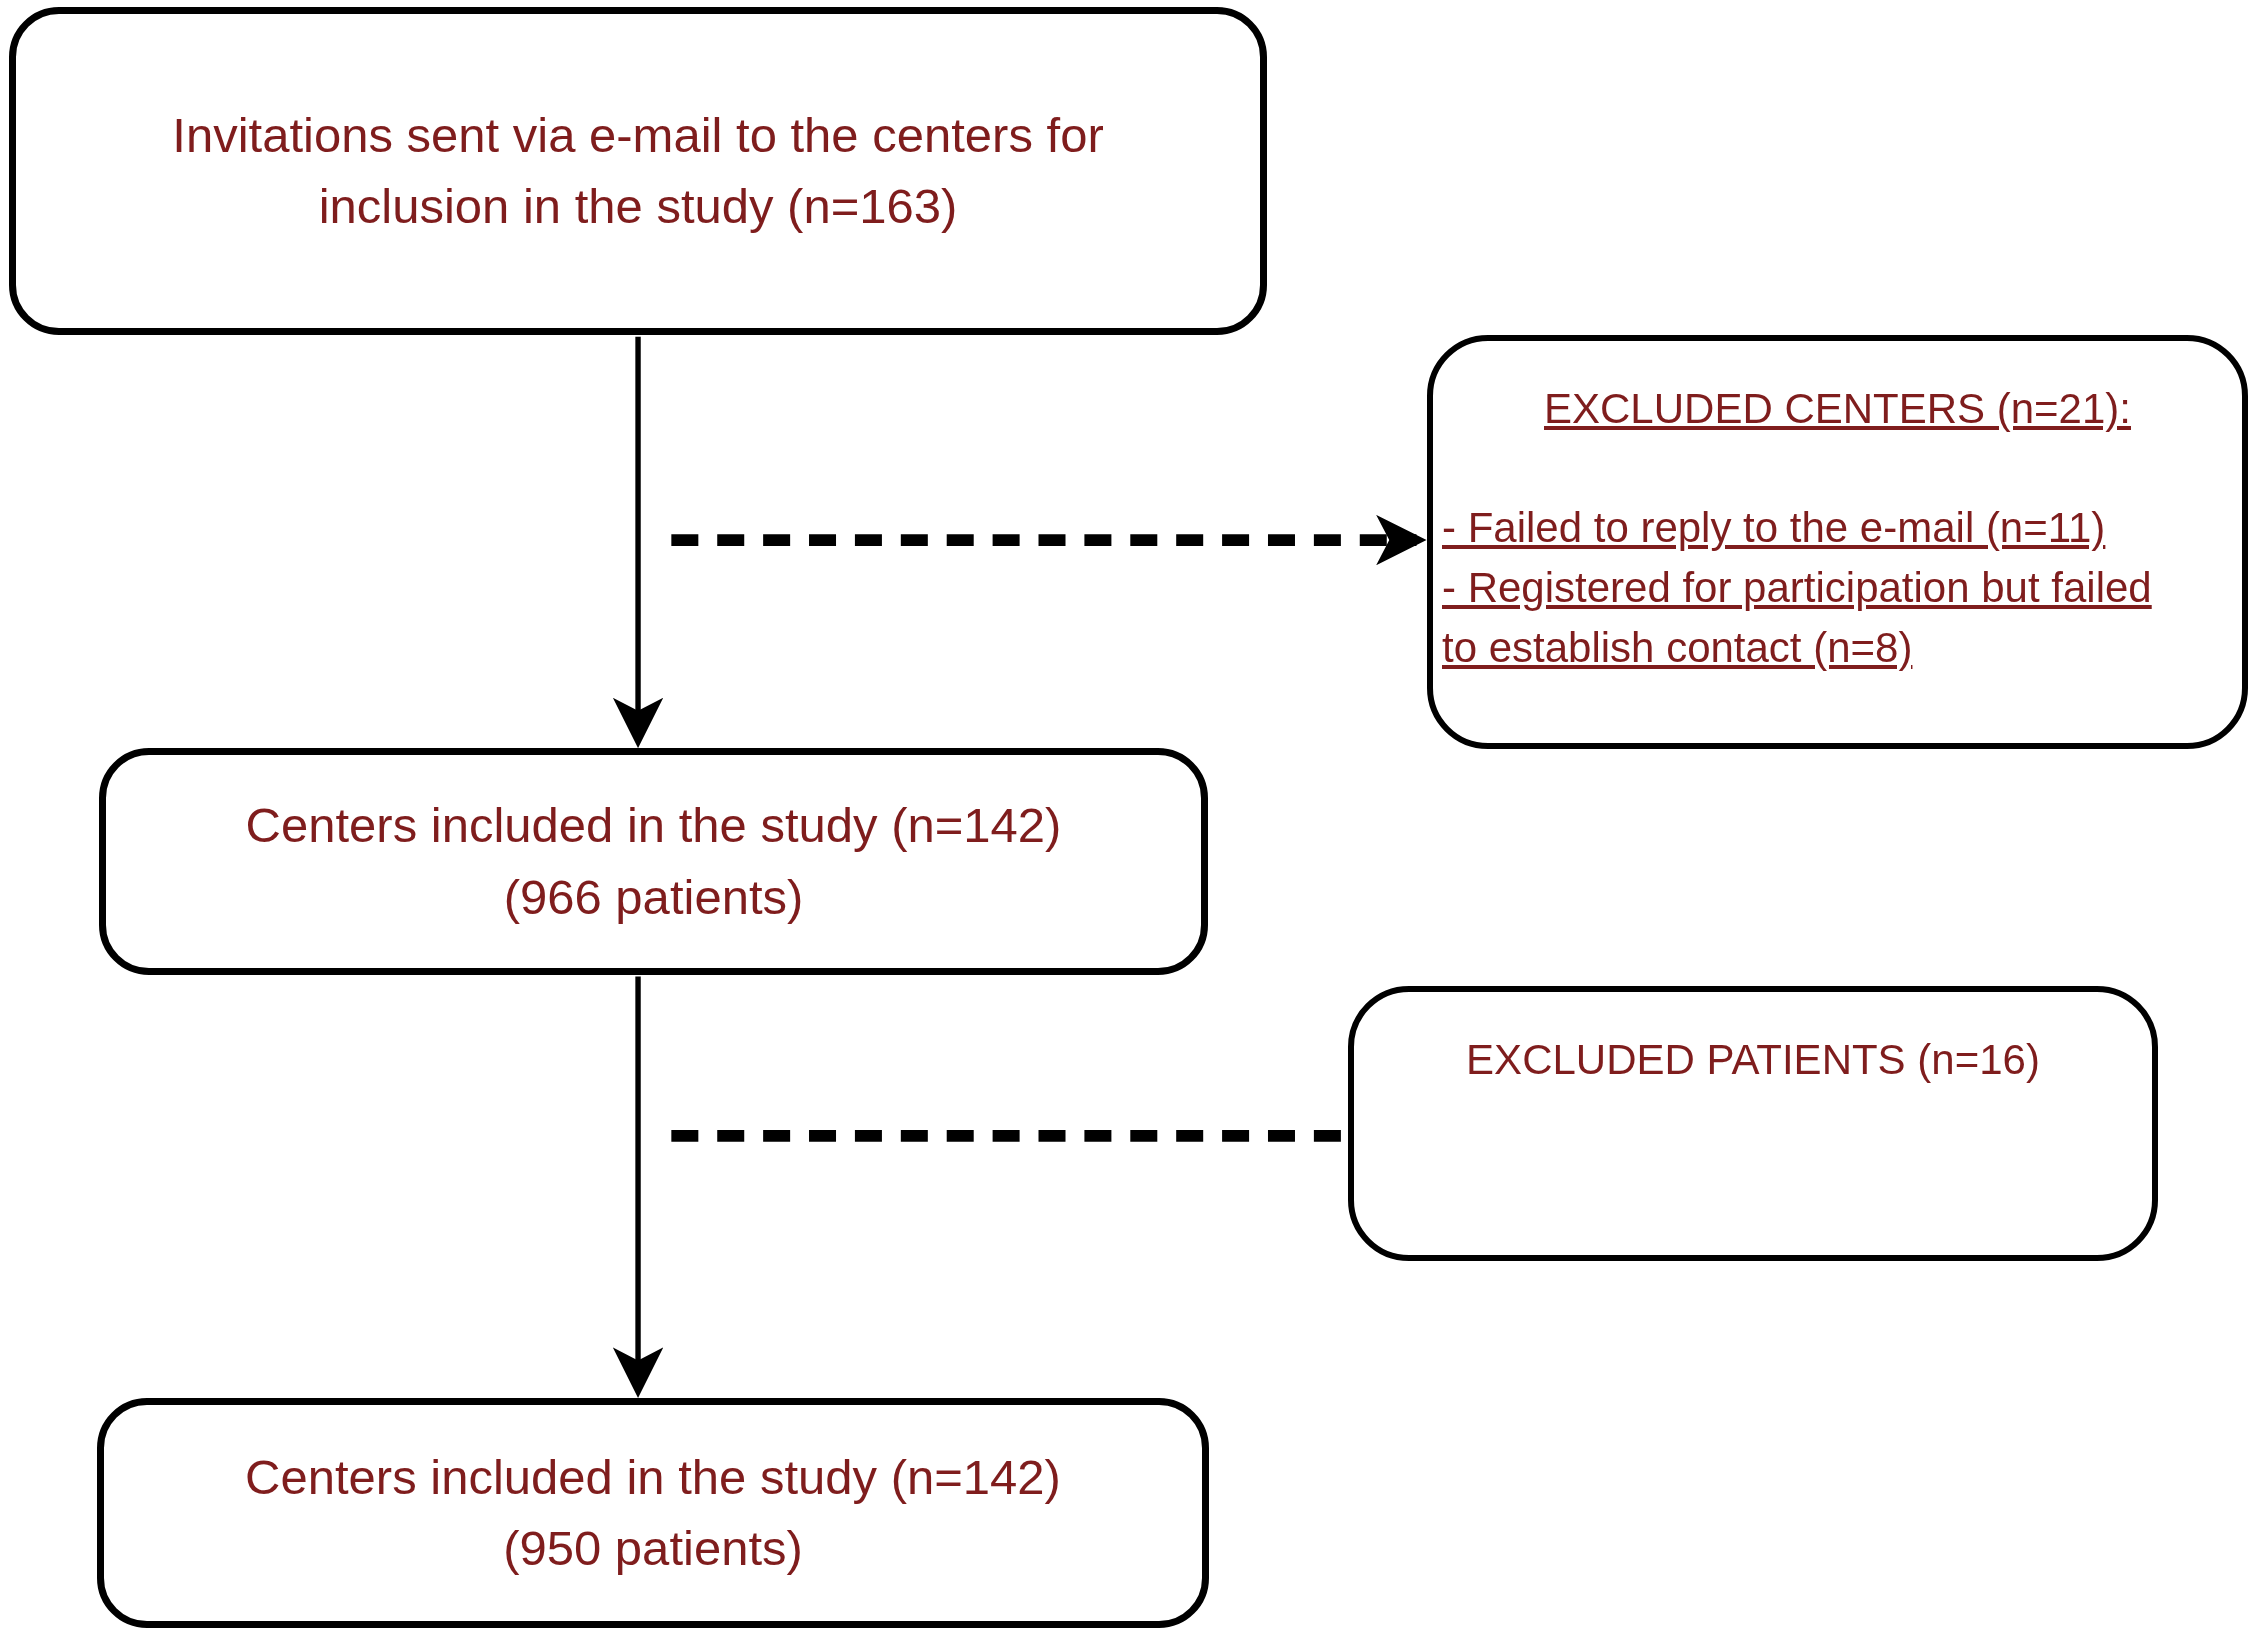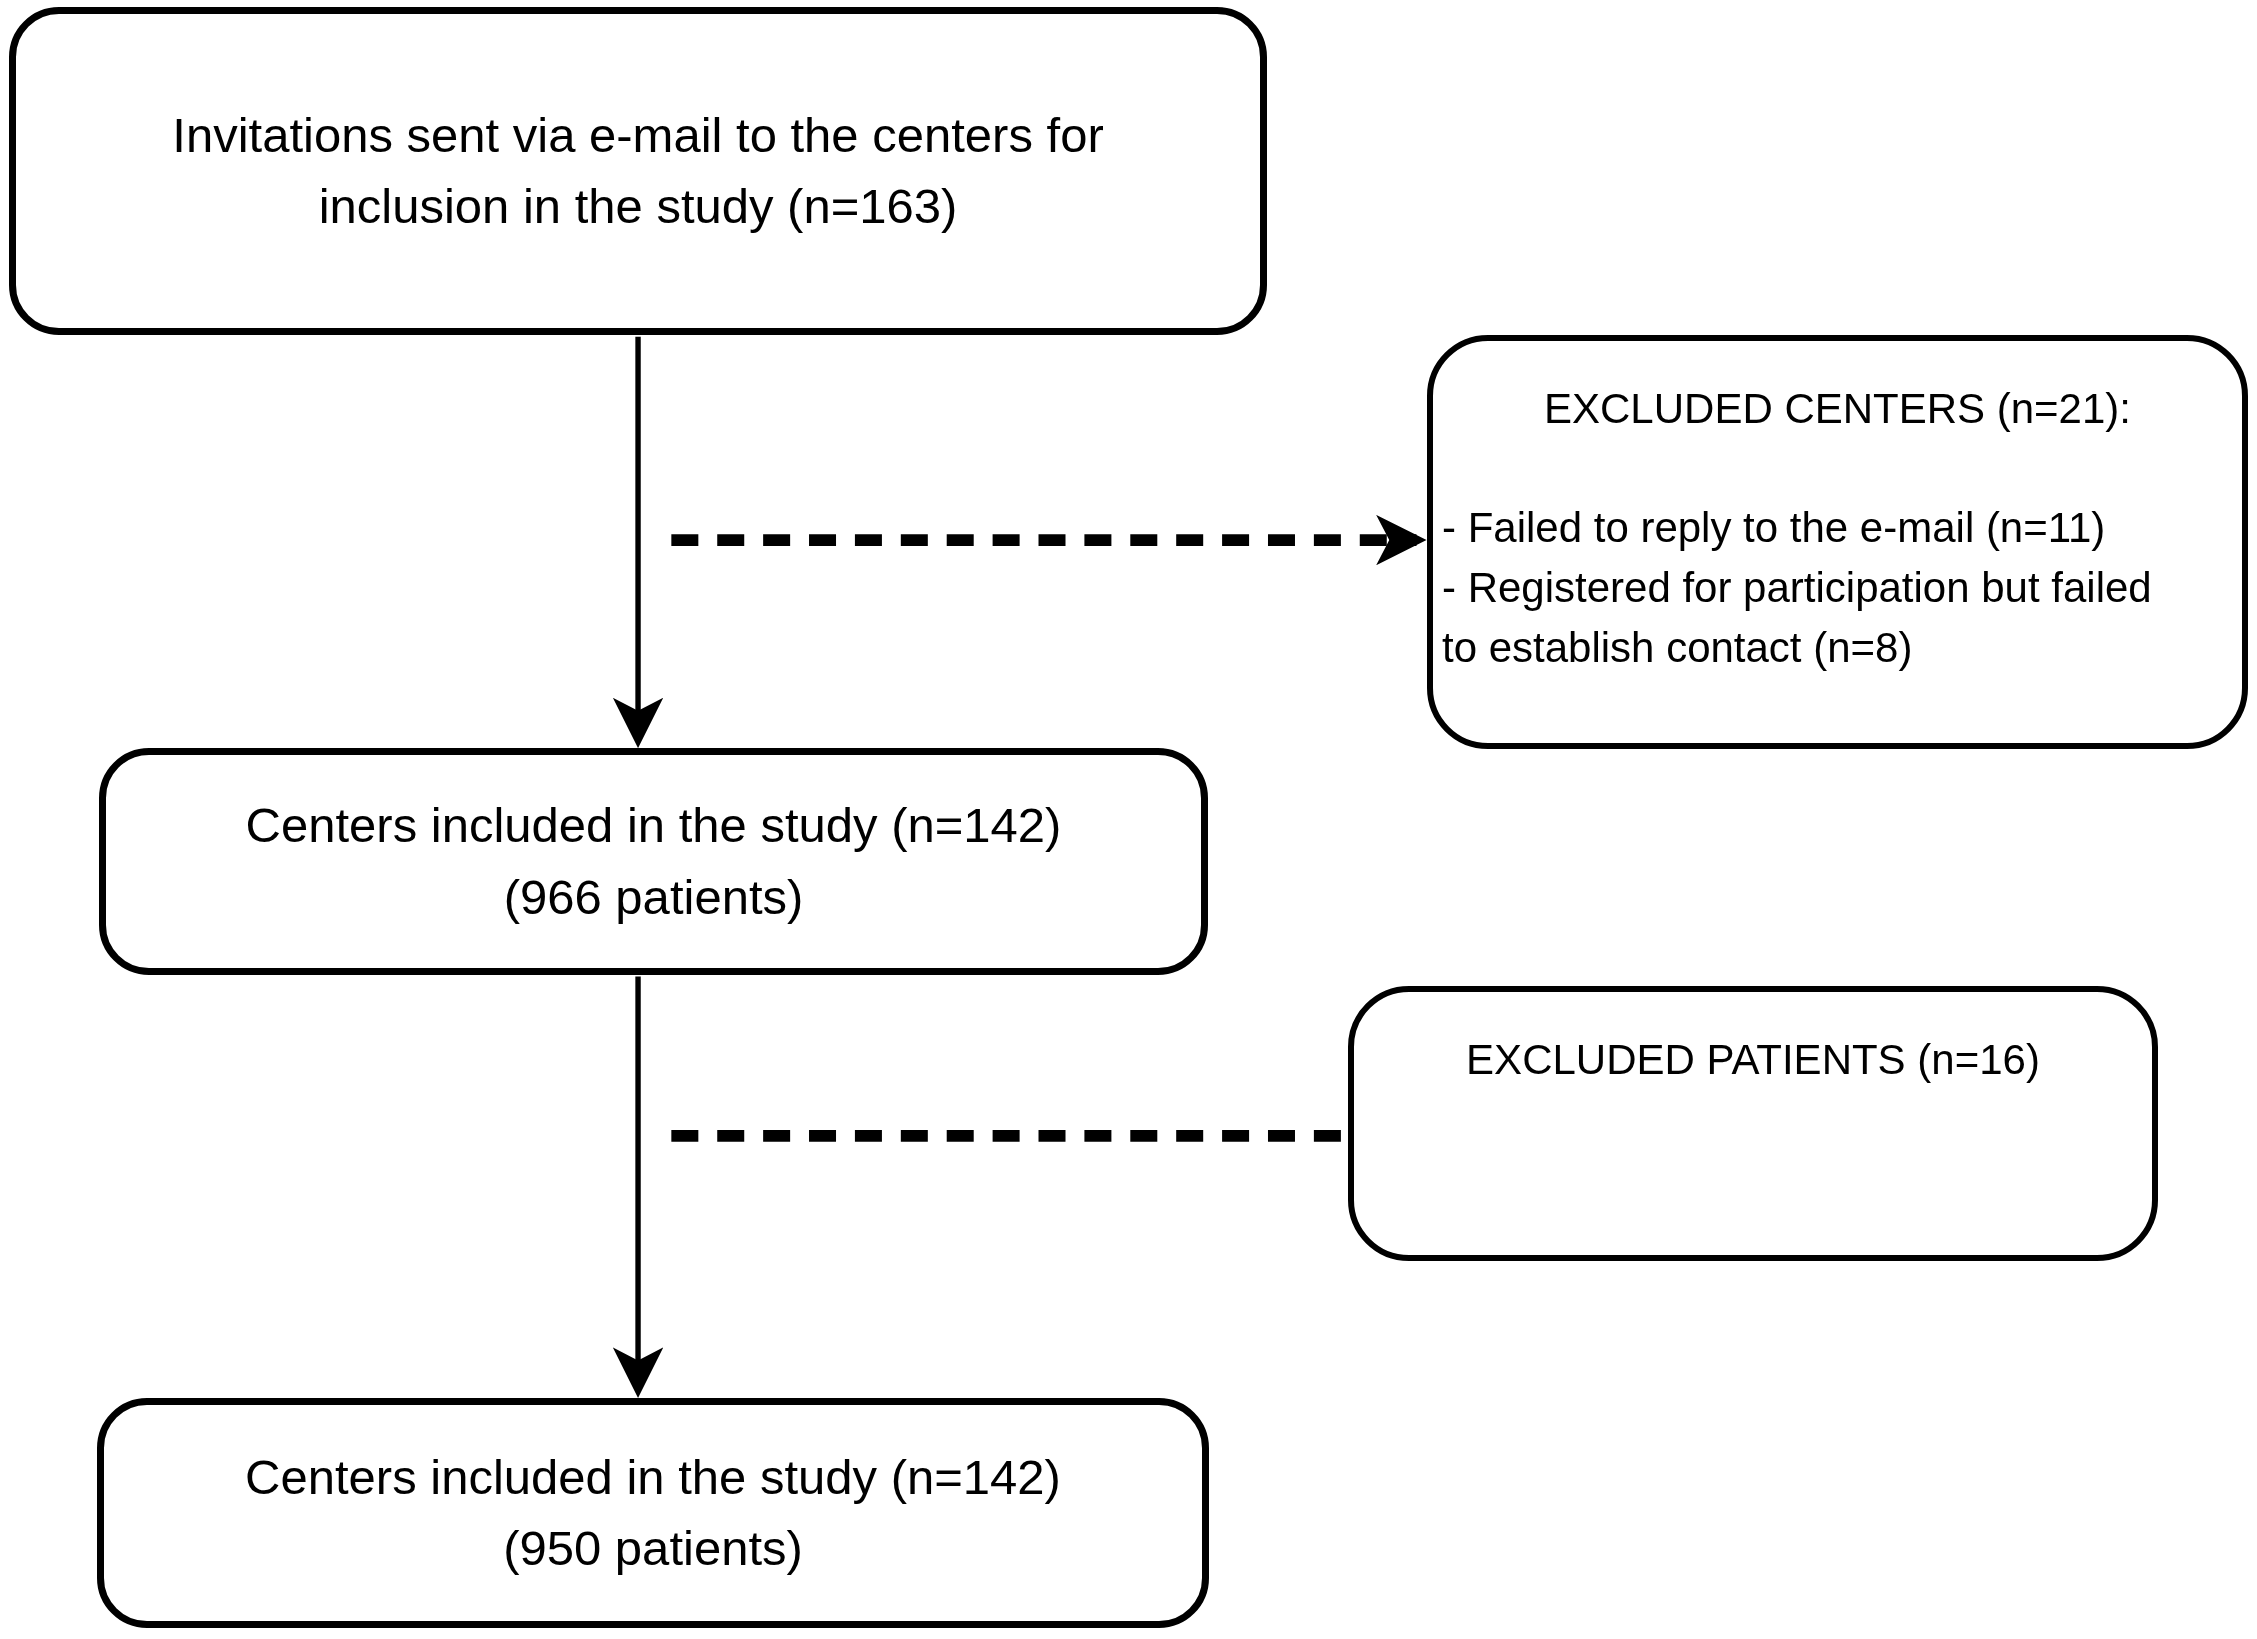--- a/index.html
+++ b/index.html
@@ -6,21 +6,21 @@
     margin: 0;
     padding: 0;
     background: #ffffff;
   }
   .canvas {
     position: relative;
     width: 2257px;
     height: 1639px;
     background: #ffffff;
     font-family: "Liberation Sans", "DejaVu Sans", sans-serif;
-    color: #000000;
+    color: #7f1d1d;
     overflow: hidden;
   }
   .box {
     position: absolute;
     background: #ffffff;
     border-style: solid;
     border-color: #000000;
     box-sizing: border-box;
   }
   .main-box {
@@ -78,21 +78,21 @@
     <line x1="709" y1="1085" x2="709" y2="1542" stroke="#000000" stroke-width="6" marker-end="url(#stealth)"></line>
     <line x1="746" y1="600" x2="1574" y2="600" stroke="#000000" stroke-width="13" stroke-dasharray="30 21" marker-end="url(#stealth)"></line>
     <line x1="746" y1="1262" x2="1577" y2="1262" stroke="#000000" stroke-width="13" stroke-dasharray="30 21" marker-end="url(#stealth)"></line>
   </svg>
 
   <div class="box main-box" style="left:9px; top:7.2px; width:1258px; height:328px;">
     <div>Invitations sent via e-mail to the centers for</div>
     <div>inclusion in the study (n=163)</div>
   </div>
 
-  <div class="box side-box" style="left:1427px; top:335px; width:821px; height:414px;">
+  <div class="box side-box" style="left:1427px; top:335px; width:821px; height:414px;text-decoration:underline;">
     <div class="side-title">EXCLUDED CENTERS (n=21):</div>
     <div class="spacer-line"></div>
     <div class="side-body">
       <div>- Failed to reply to the e-mail (n=11)</div>
       <div>- Registered for participation but failed</div>
       <div>to establish contact (n=8)</div>
     </div>
   </div>
 
   <div class="box main-box" style="left:99px; top:748px; width:1109px; height:227px;">

